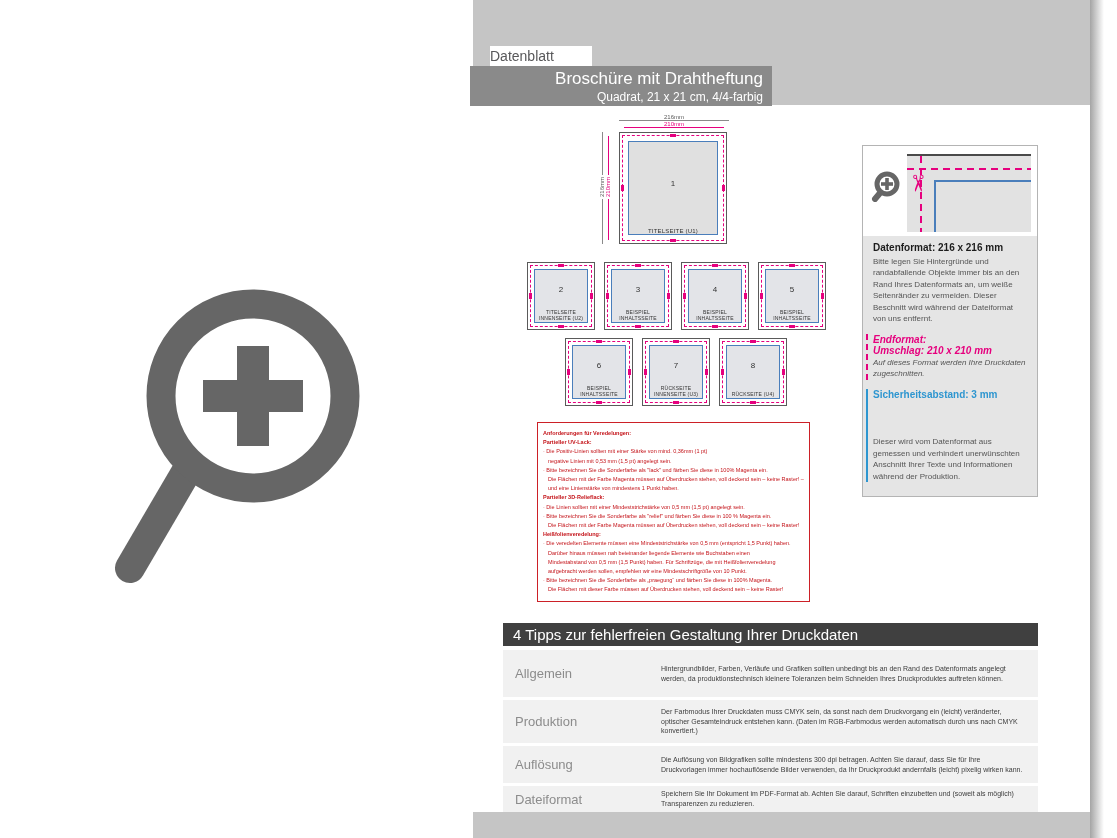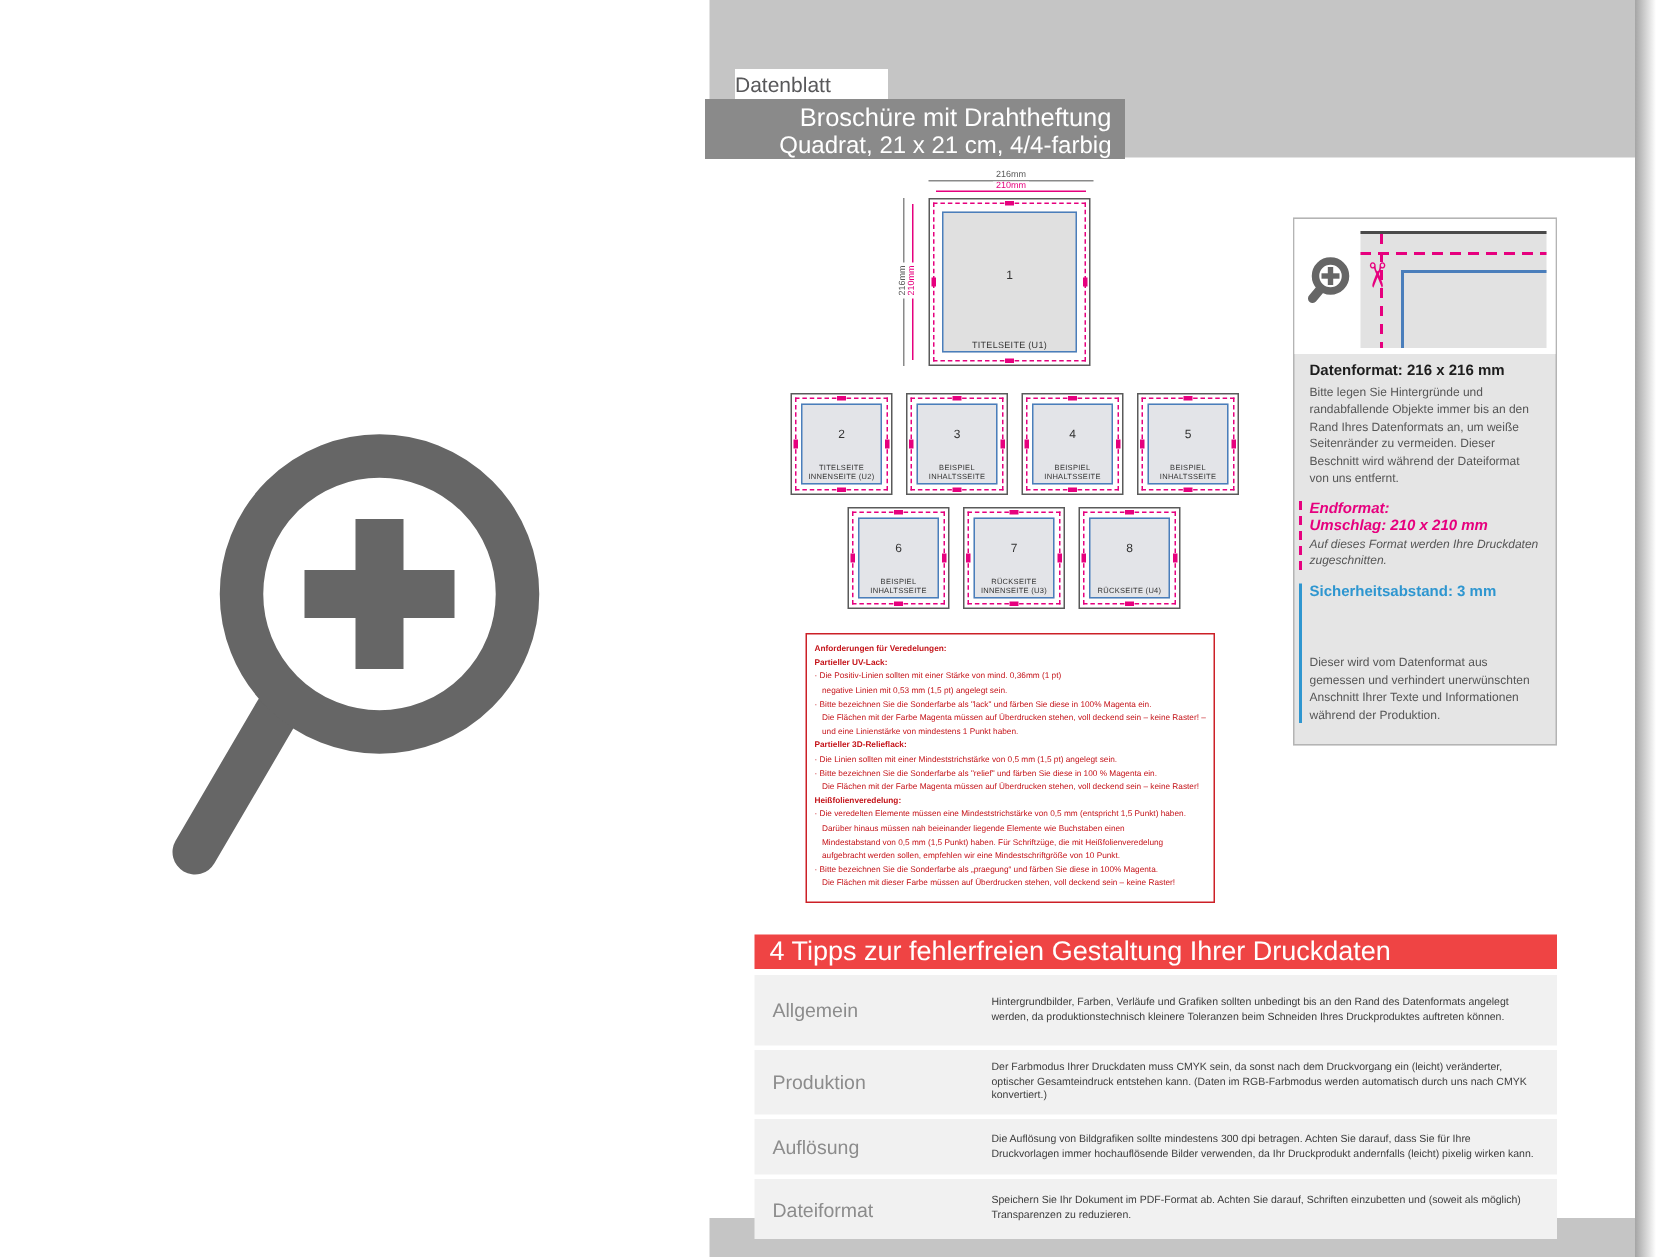--- a/index.html
+++ b/index.html
@@ -10,24 +10,24 @@
   
   .big-zoom{position:absolute;left:100px;top:262px;}
 
   
   .top-band{left:473px;top:0;width:617px;height:105px;background:#c5c5c5;}
   .bottom-band{left:473px;top:812px;width:617px;height:26px;background:#c5c5c5;}
   .edge-shadow{left:1090px;top:0;width:14px;height:838px;
     background:linear-gradient(to right, rgba(90,90,90,.55), rgba(90,90,90,0));}
   .tab{left:490px;top:46px;width:102px;height:20px;background:#fff;color:#58585a;
        font-size:14px;line-height:20px;}
-  .title-bar{left:470px;top:66px;width:280px;height:40px;background:#8a8a8a;color:#fff;
+  .title-bar{left:470px;top:66px;width:302px;height:40px;background:#8a8a8a;color:#fff;
        text-align:right;padding-right:9px;box-sizing:border-box;}
   .title-bar .t1{font-size:17px;line-height:25px;}
-  .title-bar .t2{font-size:16px;line-height:13px;}
+  .title-bar .t2{font-size:12px;line-height:13px;}
 
   
   .dim-h{height:1px;}
   .dim-v{width:1px;}
   .dim-gray{background:#8a8a8a;}
   .dim-mag{background:#e6007e;}
   .dim-lbl{font-size:6px;text-align:center;}
   .dim-lbl span{background:#fff;padding:0 2px;}
   .lbl-gray{color:#5a5a5a;}
   .lbl-mag{color:#e6007e;}
@@ -73,22 +73,22 @@
   .panel-text{position:absolute;left:0;right:0;top:90px;bottom:0;padding:6px 10px 0 10px;
       font-size:8px;line-height:11.5px;color:#555;}
   .sb-title{font-size:10px;font-weight:bold;color:#1d1d1d;margin-bottom:2px;}
   .sb-p{margin:0 0 9px 0;}
   .sb-end{border-left:2px dashed #e6007e;margin-left:-7px;padding-left:5px;margin-bottom:9px;font-style:italic;}
   .sb-end .sb-title{color:#e6007e;margin-bottom:0;}
   .sb-safe{border-left:2px solid #2e96d0;margin-left:-7px;padding-left:5px;}
   .sb-safe .sb-title{color:#2e96d0;}
 
   
-  .tips-header{left:503px;top:623px;width:535px;height:23px;background:#ef4444;color:#fff;
-      font-size:18px;line-height:23px;padding-left:10px;box-sizing:border-box;}
+  .tips-header{left:503px;top:623px;width:535px;height:23px;background:#404040;color:#fff;
+      font-size:15px;line-height:23px;padding-left:10px;box-sizing:border-box;}
   .tips-row{left:503px;width:535px;background:#f1f1f1;display:flex;box-sizing:border-box;}
   .tips-label{width:152px;padding-left:12px;font-size:13px;color:#8c8c8c;
       display:flex;align-items:center;box-sizing:border-box;}
   .tips-text{flex:1;padding:3px 12px 3px 6px;font-size:7px;line-height:9.8px;color:#3c3c3c;
       display:flex;align-items:center;box-sizing:border-box;}
 </style>
 </head>
 <body>
 
 <div class="stage">
@@ -260,20 +260,20 @@
     <div class="tips-text">Hintergrundbilder, Farben, Verläufe und Grafiken sollten unbedingt bis an den Rand des Datenformats angelegt werden, da produktionstechnisch kleinere Toleranzen beim Schneiden Ihres Druckproduktes auftreten können.</div>
   </div>
   <div class="abs tips-row" style="top:700px;height:43px;">
     <div class="tips-label">Produktion</div>
     <div class="tips-text">Der Farbmodus Ihrer Druckdaten muss CMYK sein, da sonst nach dem Druckvorgang ein (leicht) veränderter, optischer Gesamteindruck entstehen kann. (Daten im RGB-Farbmodus werden automatisch durch uns nach CMYK konvertiert.)</div>
   </div>
   <div class="abs tips-row" style="top:746px;height:37px;">
     <div class="tips-label">Auflösung</div>
     <div class="tips-text">Die Auflösung von Bildgrafiken sollte mindestens 300 dpi betragen. Achten Sie darauf, dass Sie für Ihre Druckvorlagen immer hochauflösende Bilder verwenden, da Ihr Druckprodukt andernfalls (leicht) pixelig wirken kann.</div>
   </div>
-  <div class="abs tips-row" style="top:786px;height:40px;">
+  <div class="abs tips-row" style="top:786px;height:26px;">
     <div class="tips-label">Dateiformat</div>
     <div class="tips-text">Speichern Sie Ihr Dokument im PDF-Format ab. Achten Sie darauf, Schriften einzubetten und (soweit als möglich) Transparenzen zu reduzieren.</div>
   </div>
 
   <div class="abs edge-shadow"></div>
 
 </div>
 
 </body></html>

